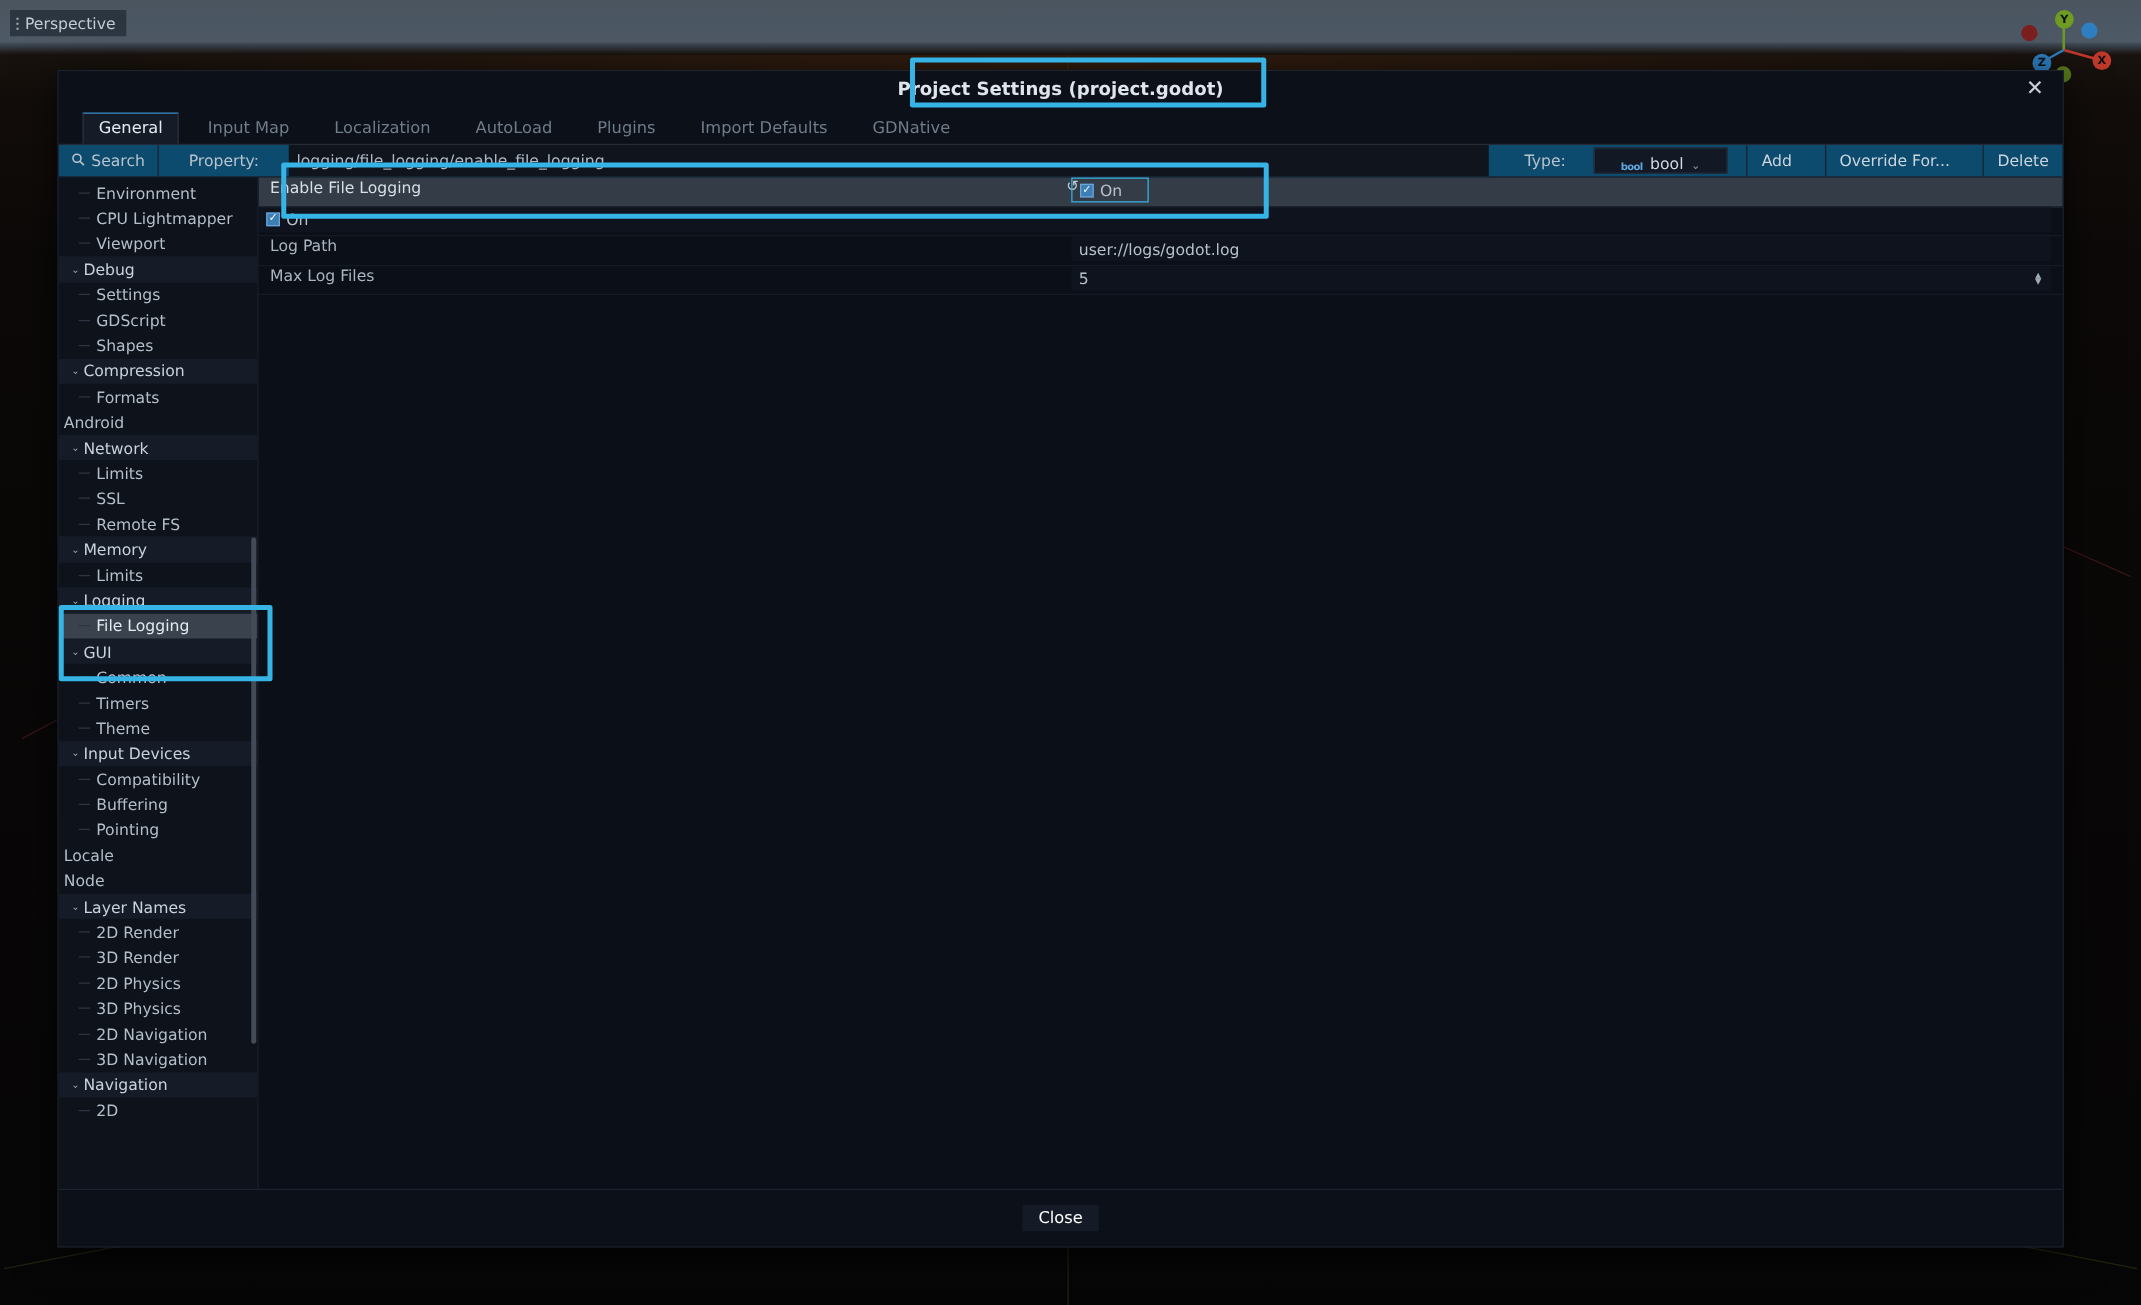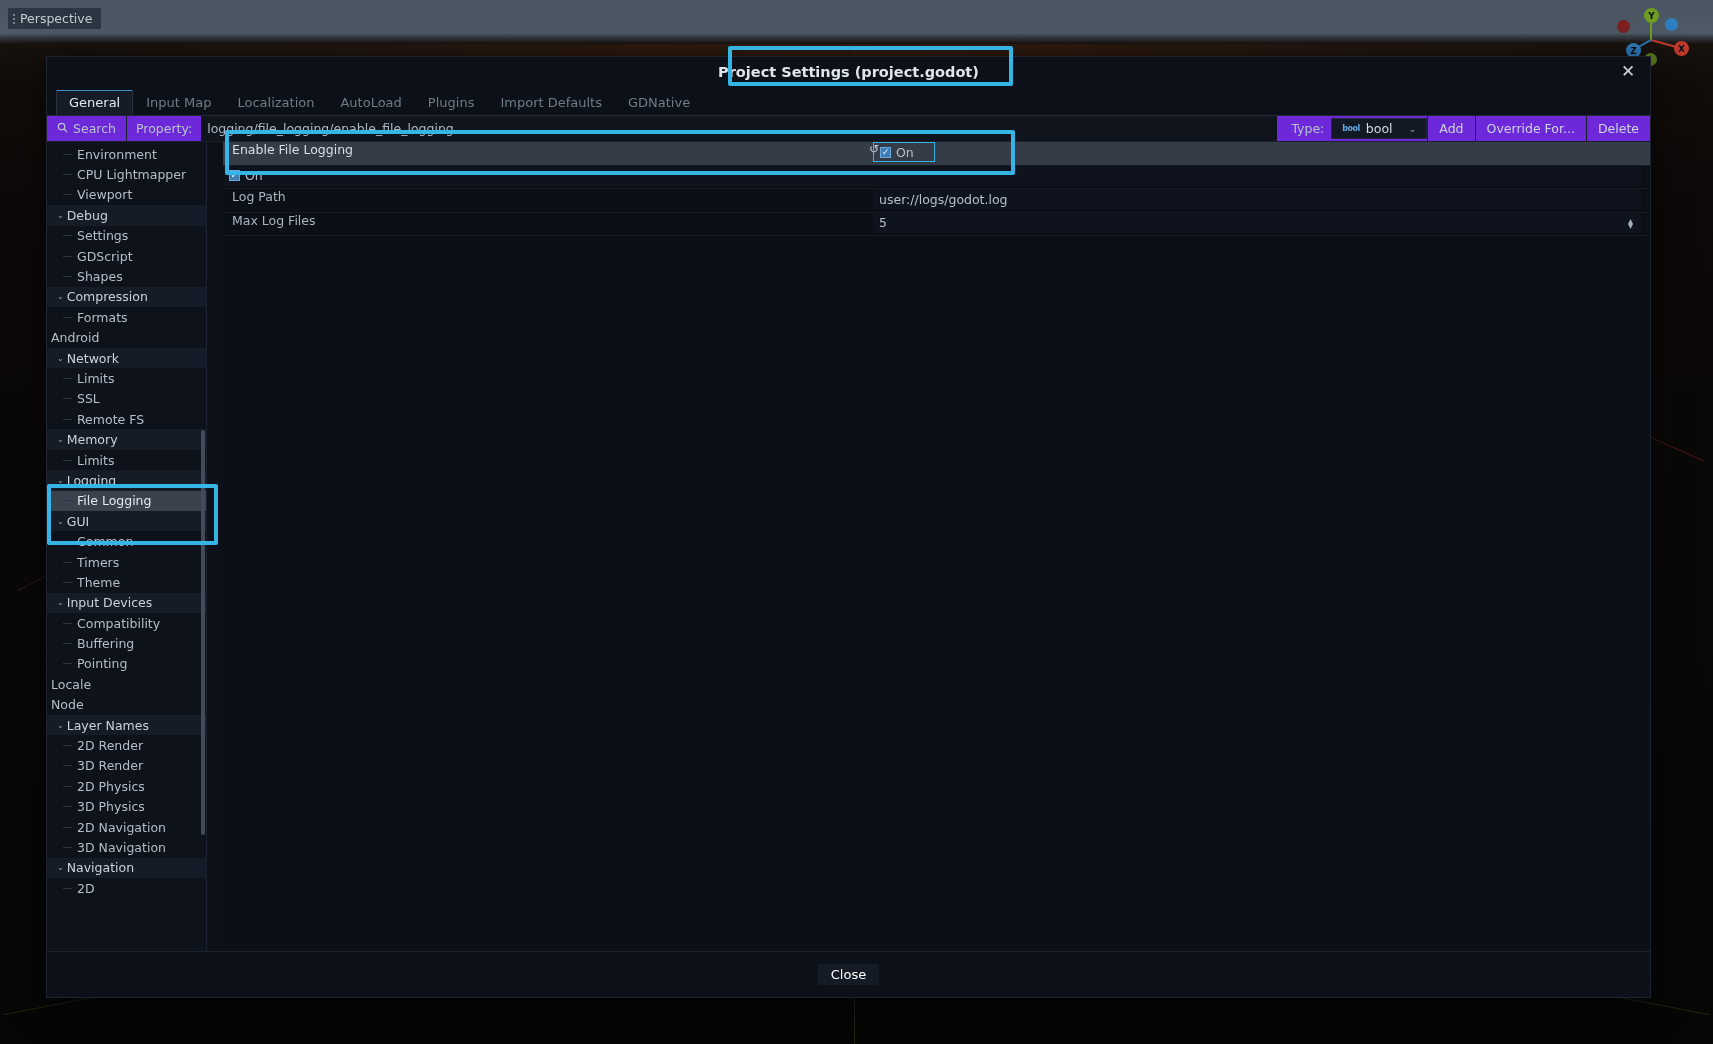--- a/index.html
+++ b/index.html
@@ -71,63 +71,64 @@
 
   
   #tab-strip {
     display: flex; align-items: flex-end; height: 26px;
     padding-left: 9px; border-bottom: 1px solid #222a36;
     background: #0c1018;
   }
   .tab {
     height: 26px; padding: 0 12px; font-size: 13px; line-height: 26px;
     color: #6f7c8a; cursor: pointer; background: transparent;
-    border: 1px solid transparent; border-bottom: none;
+    border: 1px solid transparent; border-bottom: none; margin-left: 10px;
   }
   .tab.active {
     color: #e3e9f0; background: #161c27;
     border-color: #28303d; border-top: 2px solid #3d8ec9;
     line-height: 23px;
   }
 
   
   #toolbar {
     height: 26px; display: flex; align-items: stretch;
-    background: #6d28d9; border-bottom: 1px solid #1a212c;
+    background: #0c4a6e; border-bottom: 1px solid #1a212c;
     font-size: 12.5px;
+    gap: 15px;
   }
   .tb-btn {
     display: flex; align-items: center; gap: 5px;
     padding: 0 10px; color: #b9c3cd; cursor: pointer;
     border-right: 1px solid #1a212c;
   }
   .tb-label { display: flex; align-items: center; padding: 0 9px; color: #b9c3cd; }
   #property-input {
     flex: 1; background: #0f141d; border: none; outline: none;
     color: #aeb9c4; font-size: 12.5px; padding: 0 6px;
     font-family: "DejaVu Sans", "Liberation Sans", sans-serif;
   }
   #type-label { padding: 0 7px 0 14px; }
   #type-select {
-    display: flex; align-items: center; gap: 6px;
-    min-width: 96px; padding: 0 10px;
+    display: flex; align-items: flex-end; gap: 6px;
+    min-width: 96px; padding: 0 21px;
     background: #121925; border: 1px solid #222c3a; color: #d2dae3;
     cursor: pointer; margin: 2px 0;
   }
   .type-icon {
     font-size: 8px; font-weight: bold; color: #5fa8e0; letter-spacing: -.5px;
   }
   #type-caret { margin-left: auto; font-size: 9px; color: #94a2b0; }
   .tb-btn-right {
     display: flex; align-items: center; padding: 0 11px;
     color: #ccd5de; cursor: pointer; border-left: 1px solid #1a212c;
   }
 
   
-  #settings-body { display: flex; height: 810px; gap: 16px; }
+  #settings-body { display: flex; height: 810px; }
   #sidebar {
     width: 160px; background: #0d121b;
     border-right: 1px solid #1b2230; position: relative;
     overflow: hidden; padding-top: 2px;
   }
   .tree-row {
     height: 20.4px; display: flex; align-items: center;
     font-size: 12.5px; color: #b4bfca; cursor: pointer;
     position: relative; padding-left: 10px;
   }

